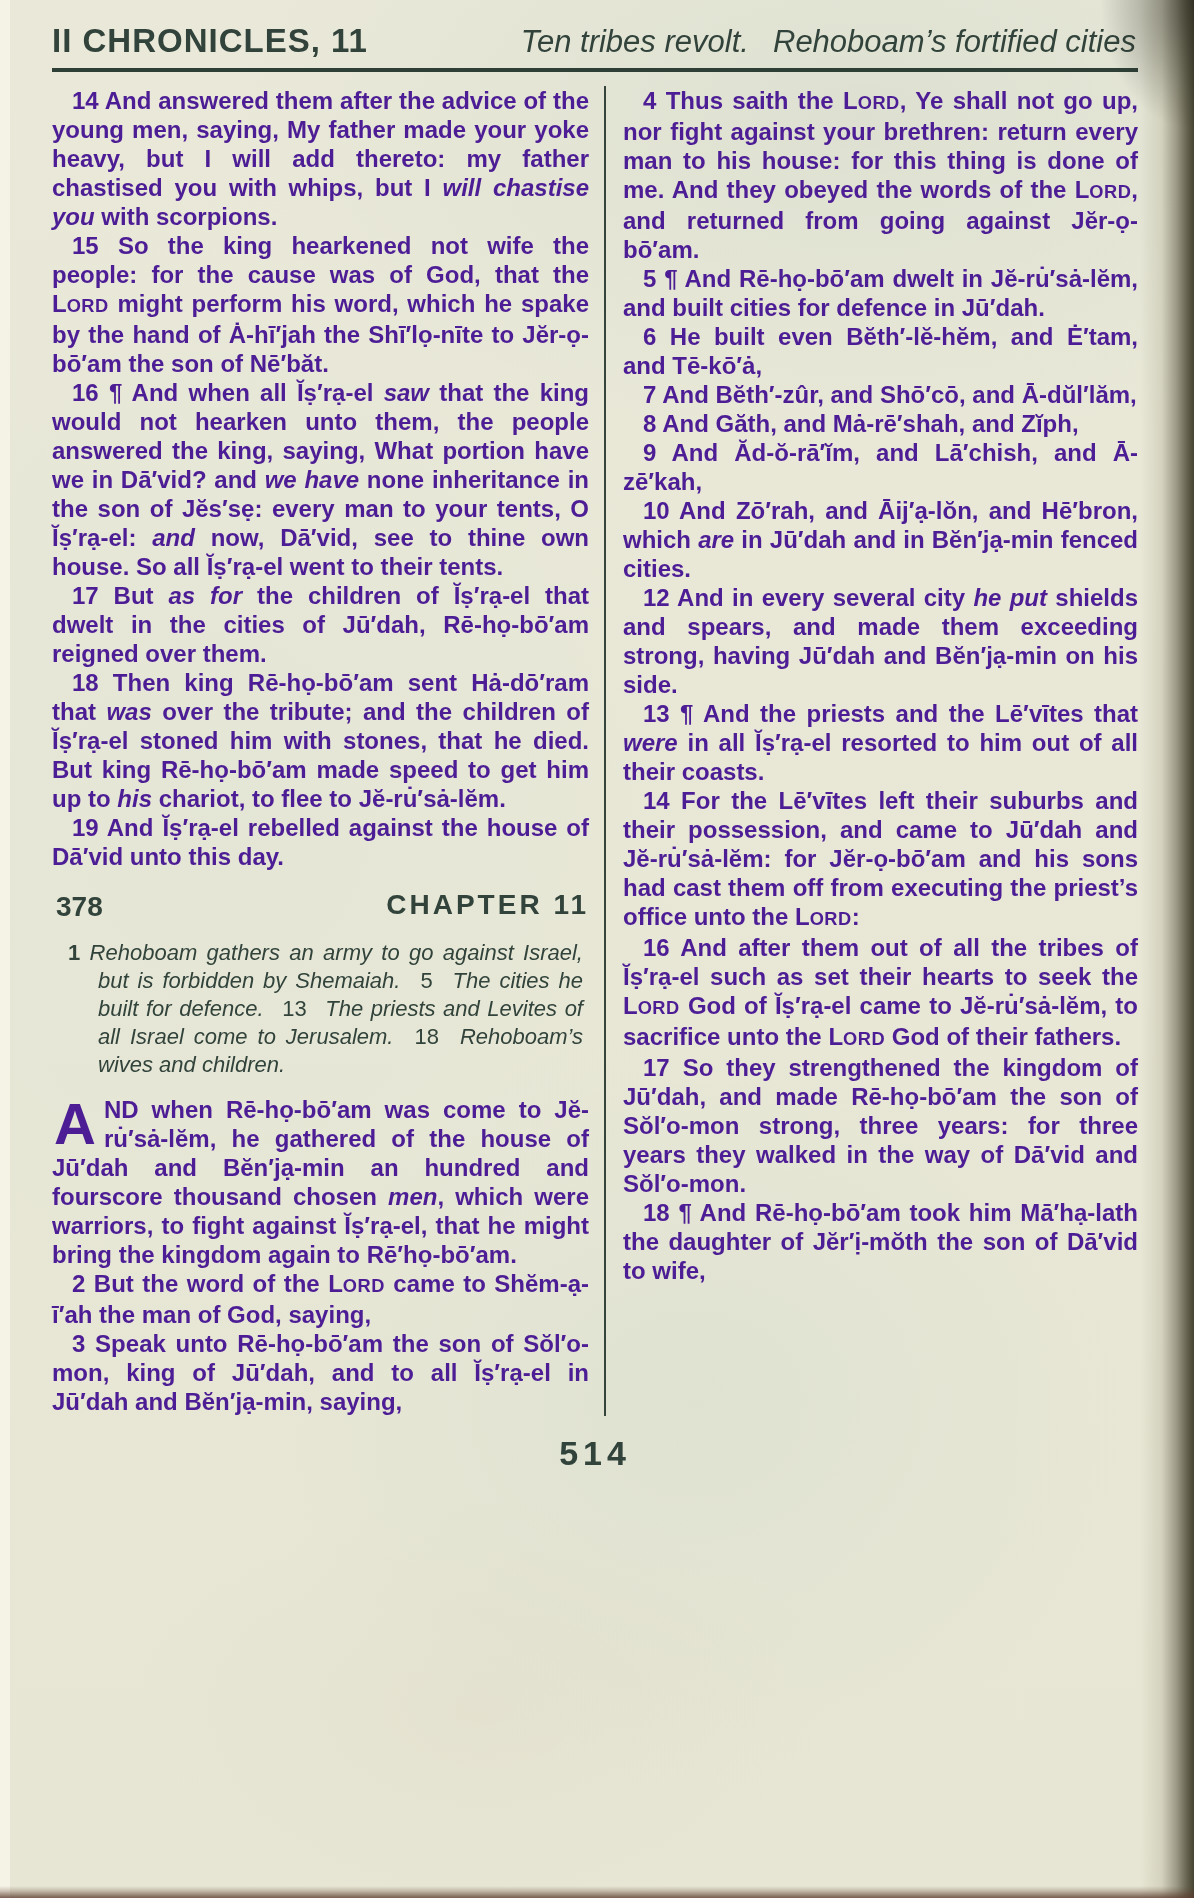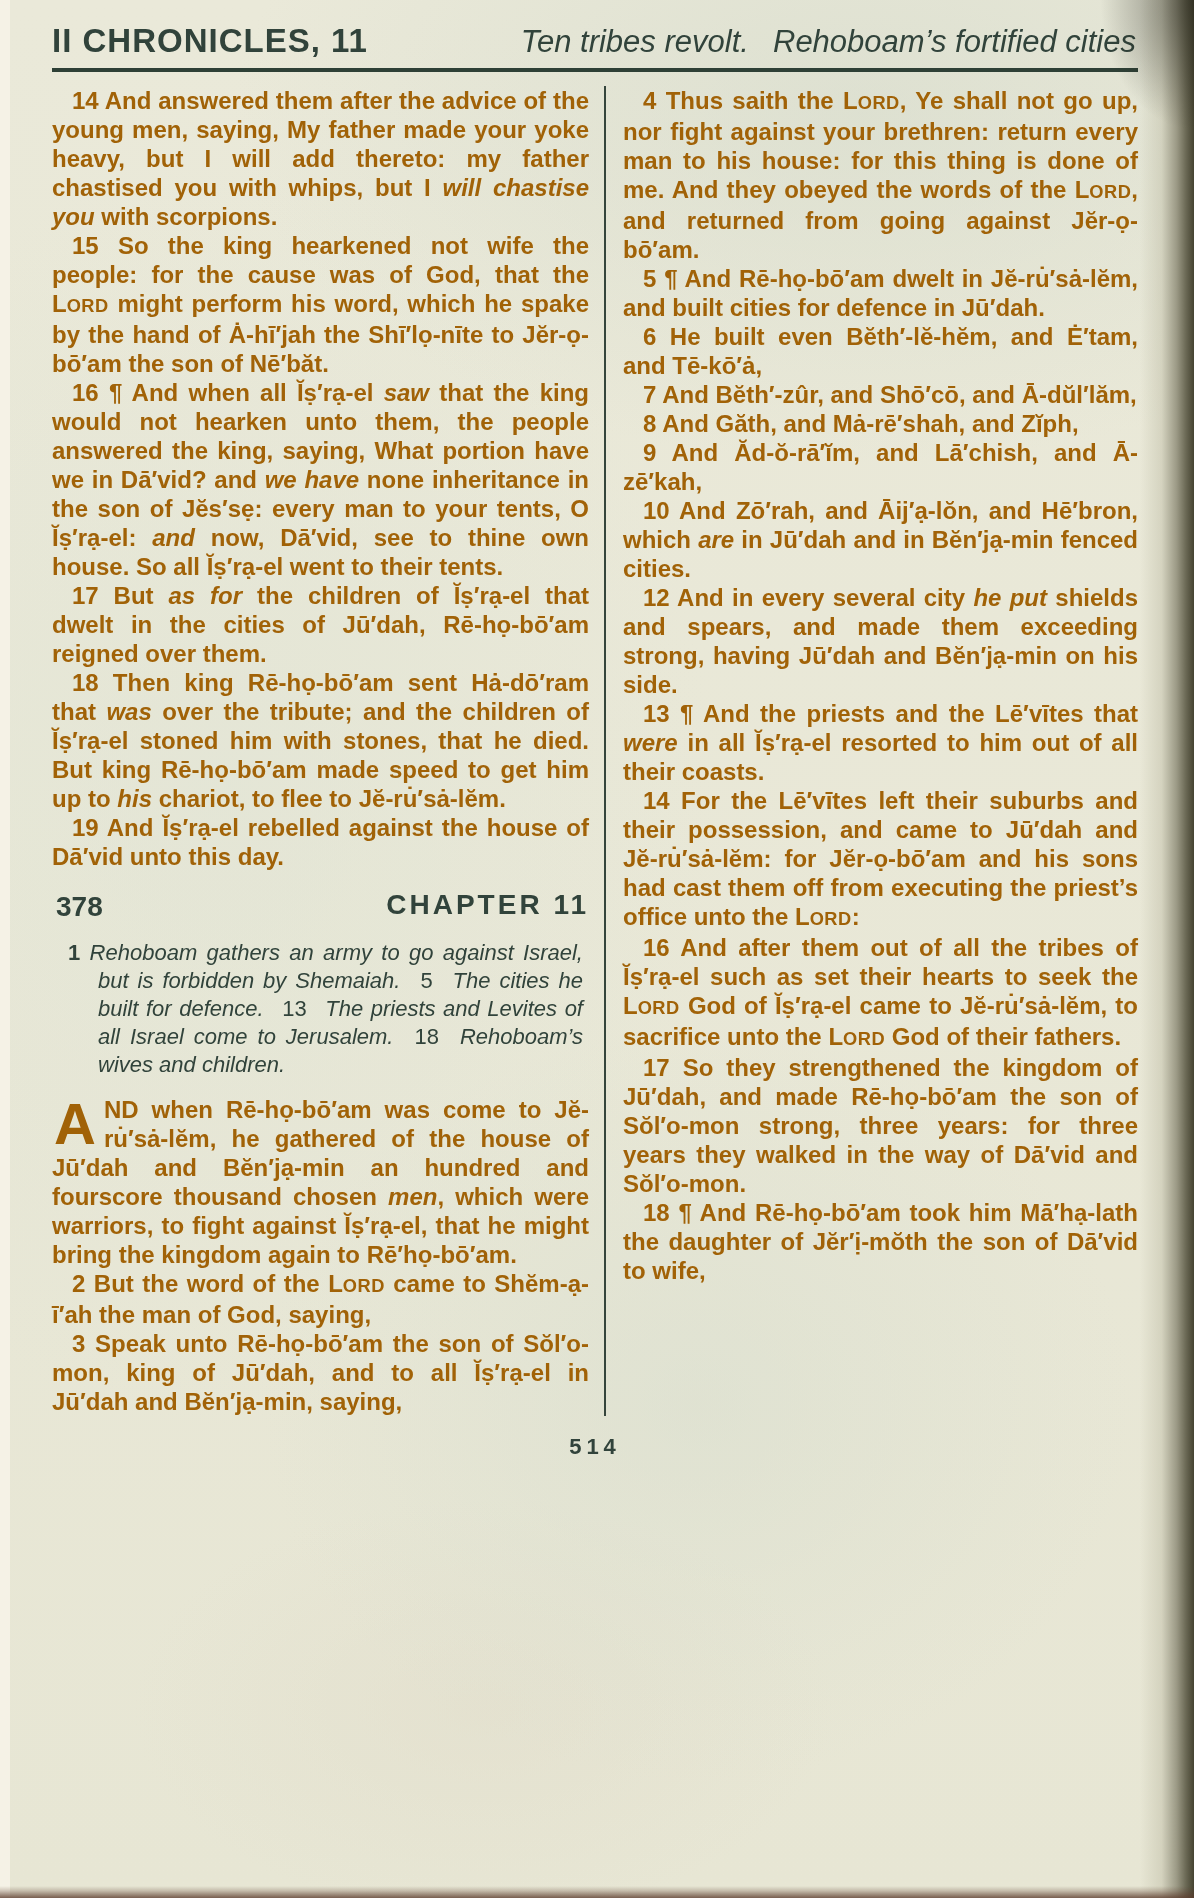--- a/index.html
+++ b/index.html
@@ -14,32 +14,32 @@
           linear-gradient(#eae9d9,#e7e6d4);}
   .content{position:absolute;left:52px;top:22px;width:1086px;color:#31433b;}
   .hdr{display:flex;align-items:baseline;}
   .book-title{font-size:33px;font-weight:bold;letter-spacing:1px;white-space:pre;}
   .running-head{font-size:31px;font-style:italic;margin-left:auto;padding-right:2px;white-space:pre;}
   .rule{height:4px;background:#2e4036;margin-top:8px;}
   .cols{display:flex;margin-top:14px;}
   .col-left{width:552px;padding-right:15px;box-sizing:border-box;}
   .col-right{flex:1;border-left:2px solid #35453c;padding-left:17px;}
   p.verse{margin:0;font-size:24px;line-height:29px;font-weight:bold;
-          text-align:justify;text-indent:20px;color:#a16207;}
+          text-align:justify;text-indent:20px;color:#4c1d95;}
   p.verse.nodent{text-indent:0;}
   .it{font-style:italic;}
   .lord .sm{font-size:0.76em;letter-spacing:0.5px;}
   .drop{float:left;font-size:58px;line-height:48px;padding:5px 8px 0 2px;font-weight:bold;}
   .chap-head{position:relative;height:40px;margin:18px 0 10px;}
   .folio{position:absolute;left:4px;top:2px;font-size:28px;font-weight:bold;}
   .chap-title{text-align:right;font-size:28px;font-weight:bold;letter-spacing:3px;}
   .summary{margin:0 6px 16px 0;padding-left:46px;text-indent:-30px;
            font-size:22px;line-height:28px;text-align:justify;white-space:normal;}
   .summary .sn{font-weight:bold;}
-  .page-num{margin-top:18px;text-align:center;font-size:22px;font-weight:bold;letter-spacing:5px;}
+  .page-num{margin-top:18px;text-align:center;font-size:34px;font-weight:bold;letter-spacing:5px;}
   .edge-right{position:absolute;top:0;right:0;bottom:0;width:54px;
         background:linear-gradient(to right, rgba(205,203,184,0) 0%, rgba(196,194,172,0.55) 40%,
                    #9b9985 68%, #6b6955 85%, #454331 100%);}
   .corner-shadow{position:absolute;right:0;top:0;width:150px;height:220px;
         background:radial-gradient(130px 180px at 100% 0%, rgba(35,34,24,0.55), transparent 72%);}
   .edge-bottom{position:absolute;left:0;right:0;bottom:0;height:12px;
         background:linear-gradient(to top, rgba(92,60,45,0.8), rgba(92,60,45,0.25) 60%, transparent);}
   .scan-left{position:absolute;left:0;top:0;bottom:0;width:10px;background:#f5f2e6;}
 </style>
 </head>

